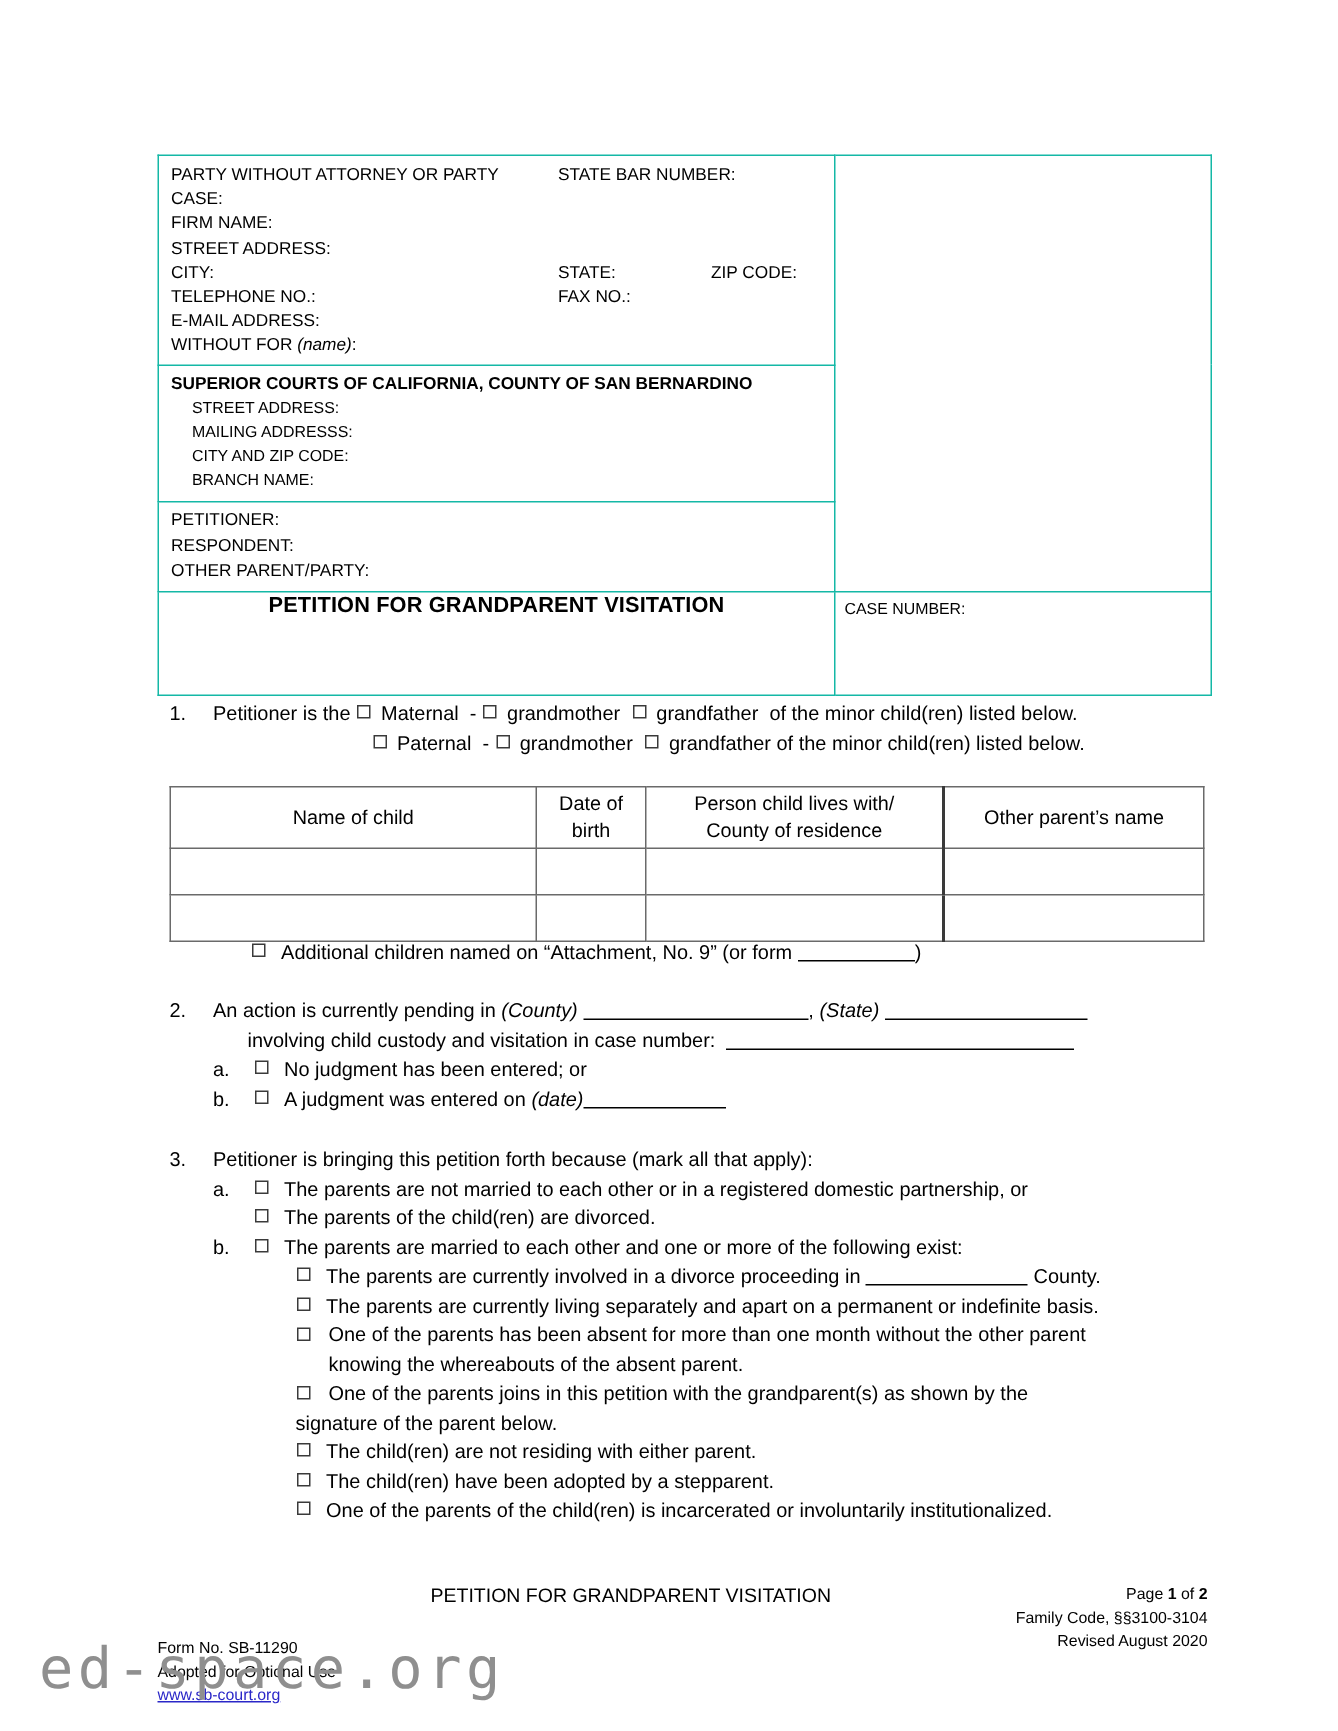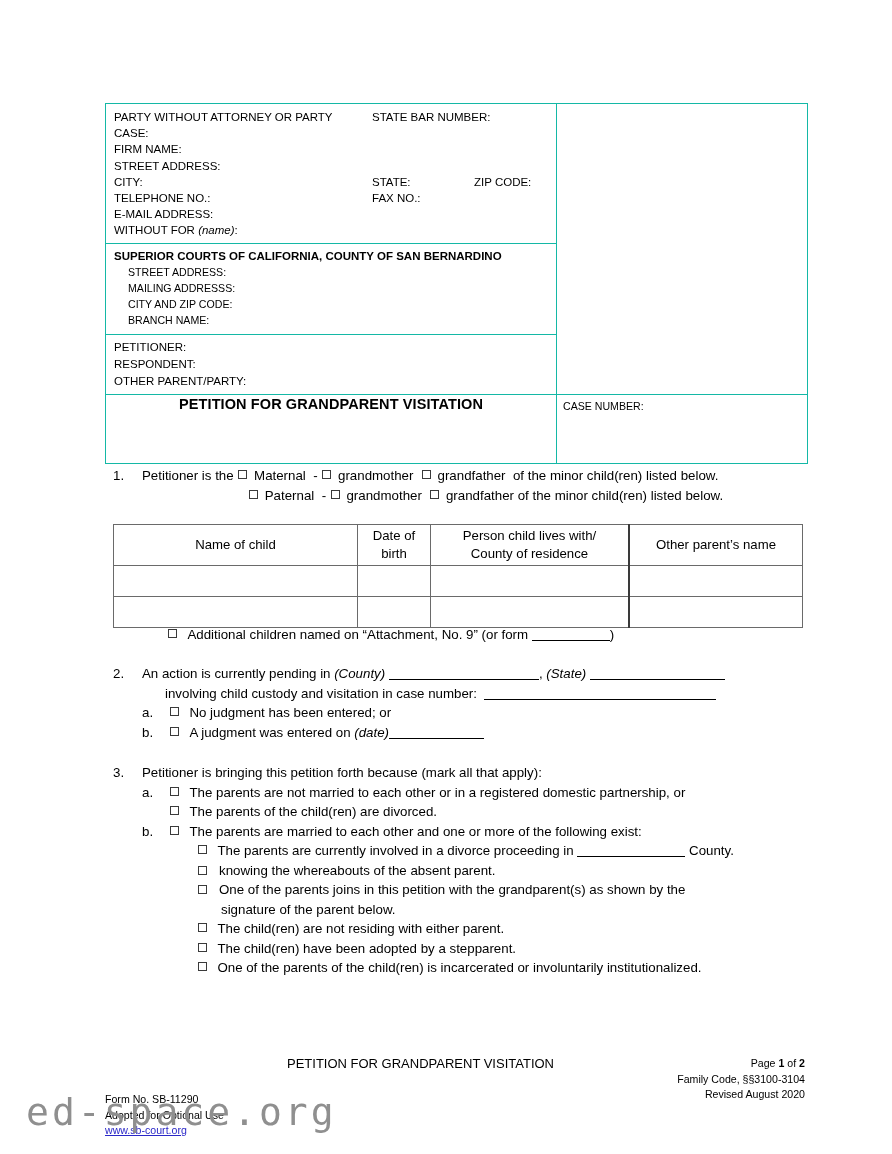--- a/index.html
+++ b/index.html
@@ -306,30 +306,34 @@
 
     <div style="margin-left:29px; position:relative;">
       <span class="num" style="left:0; top:0;">b.</span>
       <span style="margin-left:27px;"><span class="cb"></span><span>&nbsp;&nbsp;</span><span>The parents are married to each other  and one or more of the following exist:</span></span>
     </div>
 
     <div style="margin-left:84px;">
       <span class="cb"></span><span>&nbsp;&nbsp;</span><span>The parents are currently involved in a divorce proceeding in</span><span>&nbsp;</span><span class="blank" style="width:108px;"></span><span>&nbsp;</span><span>County.</span>
     </div>
 
+    <div style="margin-left:84px;">
+      <span class="cb"></span><span>&nbsp;&nbsp;</span><span>The parents are currently living separately and apart on a permanent or indefinite basis.</span>
+    </div>
 
     <div style="margin-left:84px; position:relative;">
       <span class="cb" style="position:absolute; left:0; top:5px;"></span>
+      <div style="margin-left:22px;">One of the parents has been absent for more than one month without the other parent</div>
       <div style="margin-left:22px;">knowing the whereabouts of the absent parent.</div>
     </div>
 
     <div style="margin-left:84px; position:relative;">
       <span class="cb" style="position:absolute; left:0; top:5px;"></span>
       <div style="margin-left:22px;">One of the parents joins in this petition with the grandparent(s) as shown by the</div>
-      <div style="margin-left:24px;">signature of the parent below.</div>
+      <div style="">signature of the parent below.</div>
     </div>
 
     <div style="margin-left:84px;">
       <span class="cb"></span><span>&nbsp;&nbsp;</span><span>The child(ren) are not residing with either parent.</span>
     </div>
 
     <div style="margin-left:84px;">
       <span class="cb"></span><span>&nbsp;&nbsp;</span><span>The child(ren) have been adopted by a stepparent.</span>
     </div>
 

